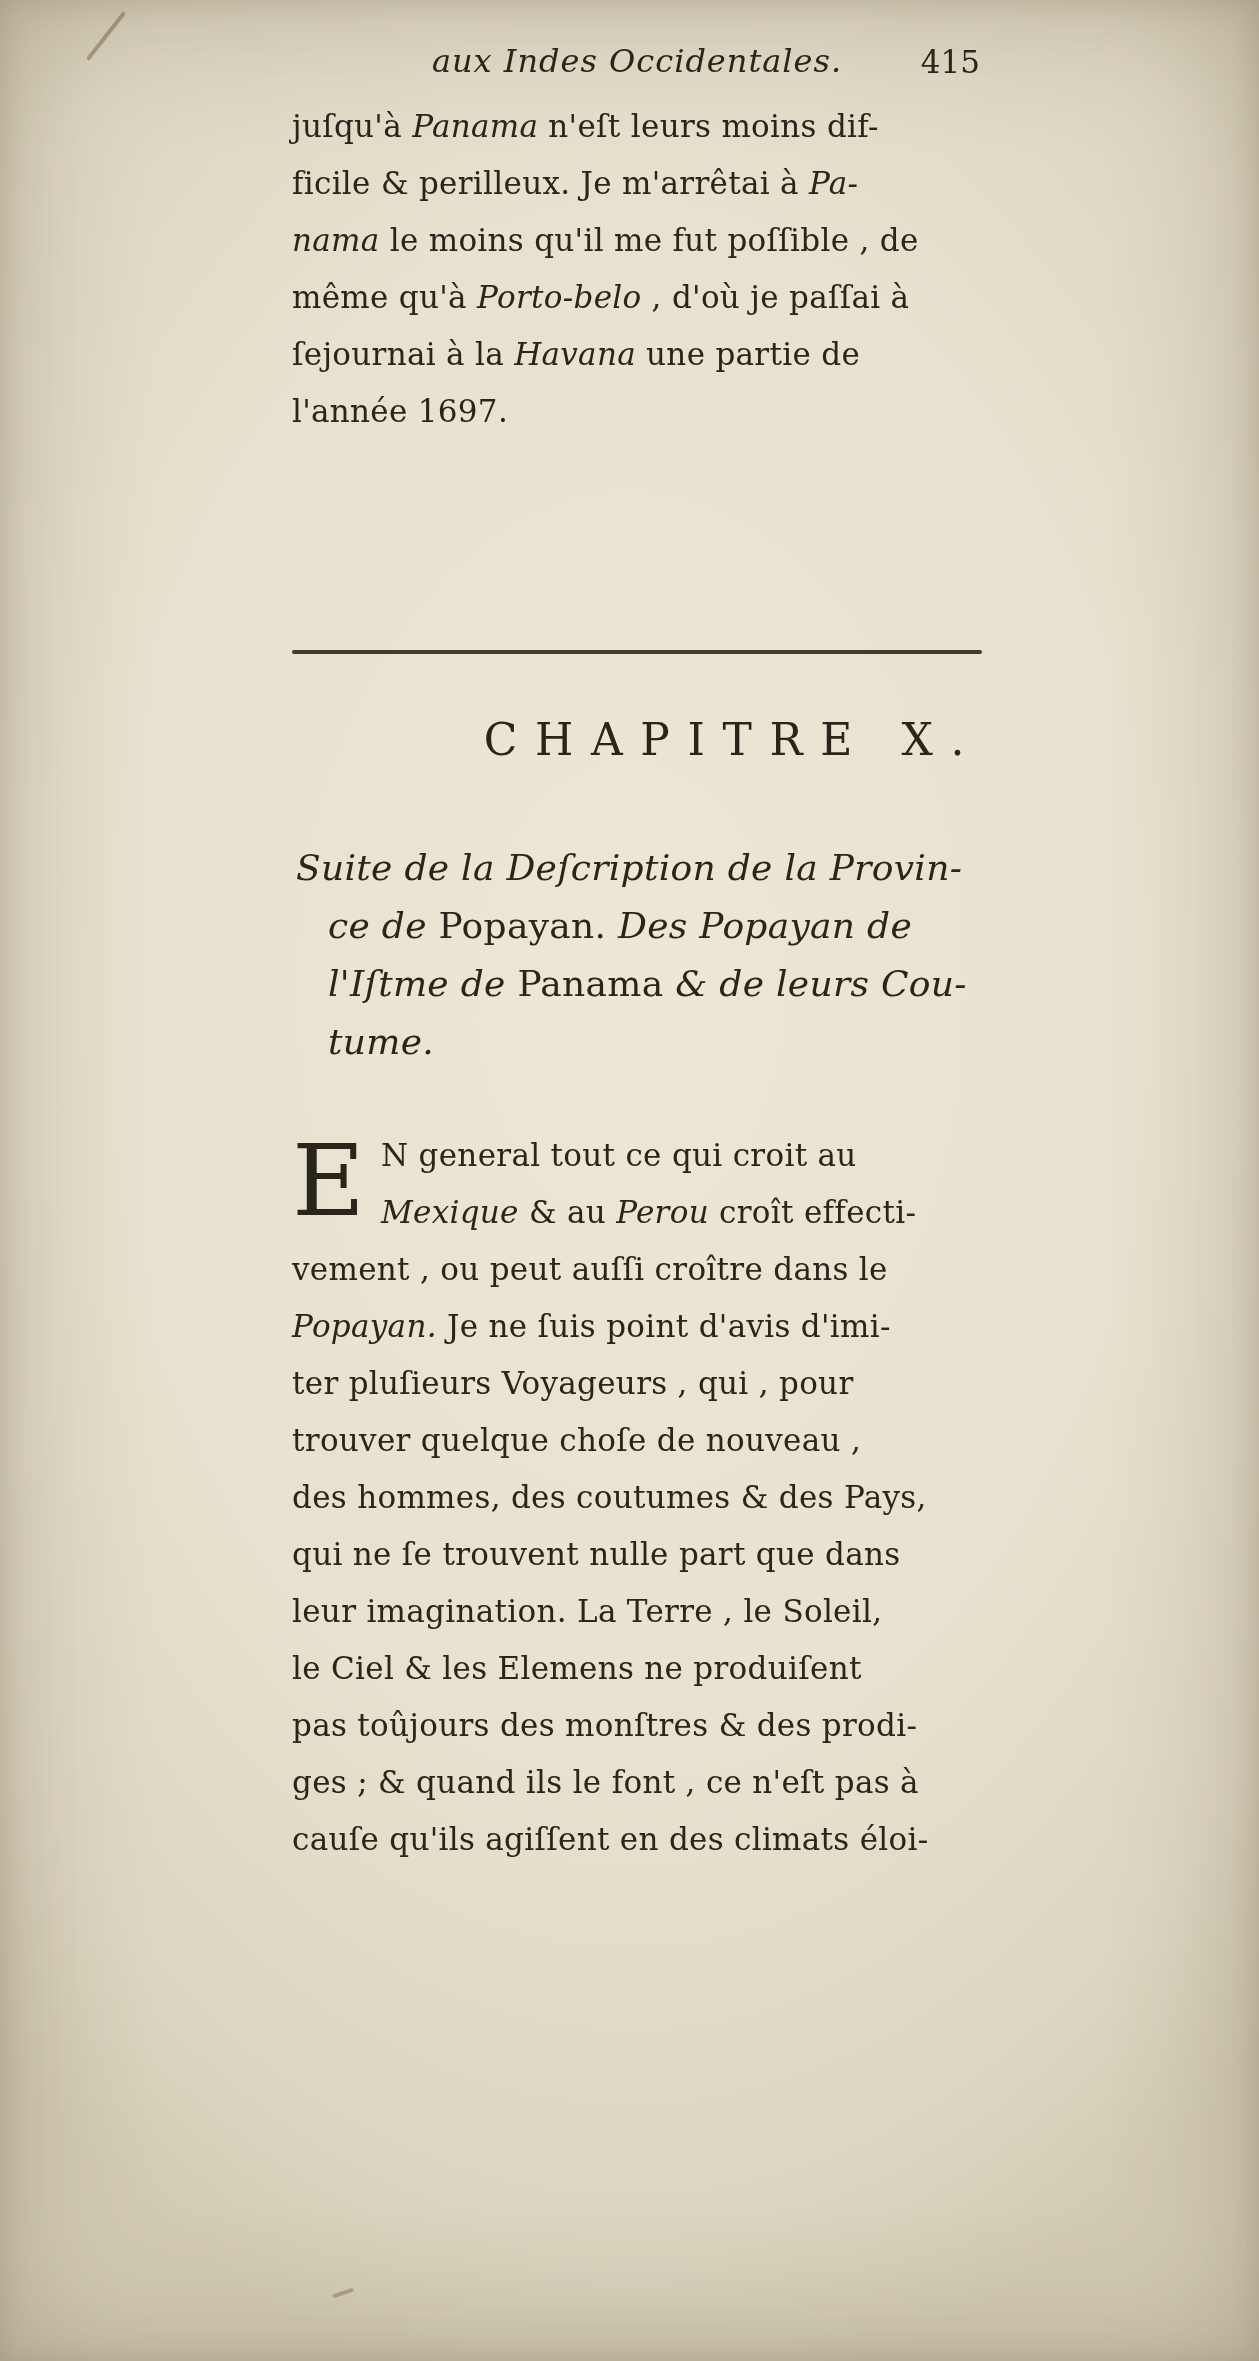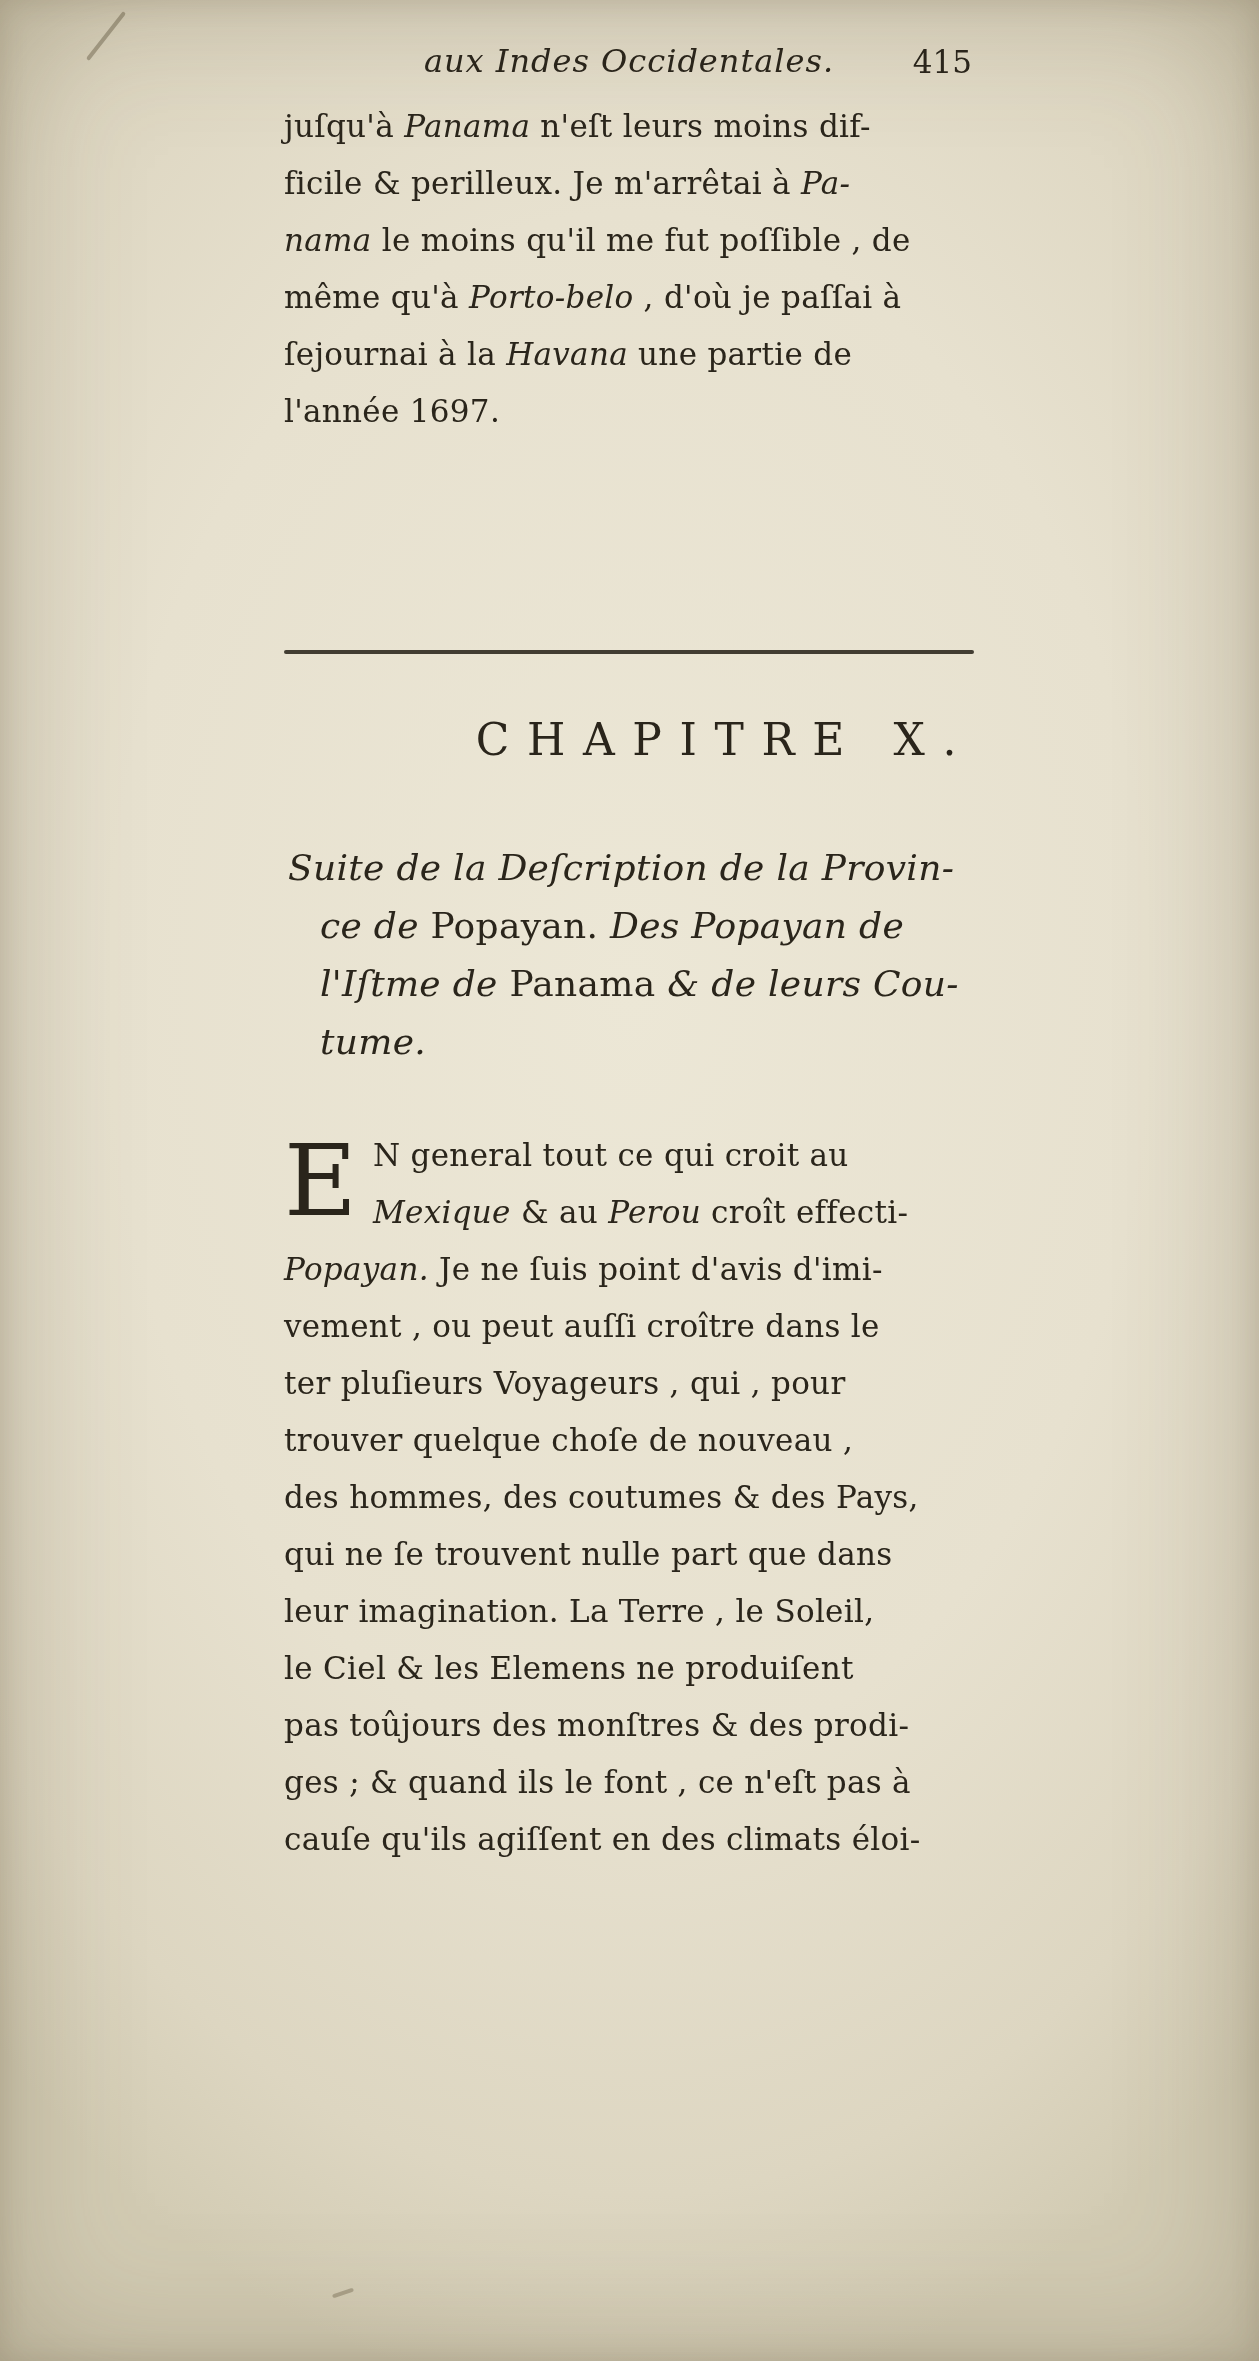--- a/index.html
+++ b/index.html
@@ -14,21 +14,21 @@
     background: radial-gradient(ellipse 75% 60% at 50% 42%,
                 #ece7d6 0%, #e7e1cf 55%, #ddd6c1 85%, #d2cbb3 100%);
     box-shadow: inset 0 0 140px rgba(92,80,52,.30),
                 inset 0 0 28px rgba(92,80,52,.18);
     font-family: "DejaVu Serif", "Liberation Serif", serif;
     color: var(--ink, #2a251b);
   }
 
   .content {
     position: absolute;
-    left: 284px;
+    left: 292px;
     top: 42px;
     width: 690px;
   }
 
   .header { position: relative; height: 52px; margin-bottom: 4px; }
   .running-title {
     position: absolute; left: 50%; transform: translateX(-50%);
     font-style: italic; font-size: 32px; white-space: nowrap;
     letter-spacing: 1px;
   }
@@ -127,22 +127,22 @@
         <div class="line"><span class="it">ce de </span><span>Popayan.</span><span class="it"> Des Popayan de</span></div>
         <div class="line"><span class="it">l'Iſtme de </span><span>Panama</span><span class="it"> &amp; de leurs Cou-</span></div>
         <div class="line"><span class="it">tume.</span></div>
       </div>
 
     <div class="para para2">
       <span class="dropcap">E</span>
       <div class="lines-flow">
           <div class="line"><span>N general tout ce qui croit au</span></div>
           <div class="line"><span class="it">Mexique</span><span> &amp; au </span><span class="it">Perou</span><span> croît effecti-</span></div>
+          <div class="line"><span>vement , ou peut auſſi croître dans le</span></div>
           <div class="line"><span class="it">Popayan.</span><span> Je ne ſuis point d'avis d'imi-</span></div>
-          <div class="line"><span>vement , ou peut auſſi croître dans le</span></div>
           <div class="line"><span>ter pluſieurs Voyageurs , qui , pour</span></div>
           <div class="line"><span>trouver quelque choſe de nouveau ,</span></div>
           <div class="line"><span>des hommes, des coutumes &amp; des Pays,</span></div>
           <div class="line"><span>qui ne ſe trouvent nulle part que dans</span></div>
           <div class="line"><span>leur imagination. La Terre , le Soleil,</span></div>
           <div class="line"><span>le Ciel &amp; les Elemens ne produiſent</span></div>
           <div class="line"><span>pas toûjours des monſtres &amp; des prodi-</span></div>
           <div class="line"><span>ges ; &amp; quand ils le font , ce n'eſt pas à</span></div>
           <div class="line"><span>cauſe qu'ils agiſſent en des climats éloi-</span></div>
         </div>

